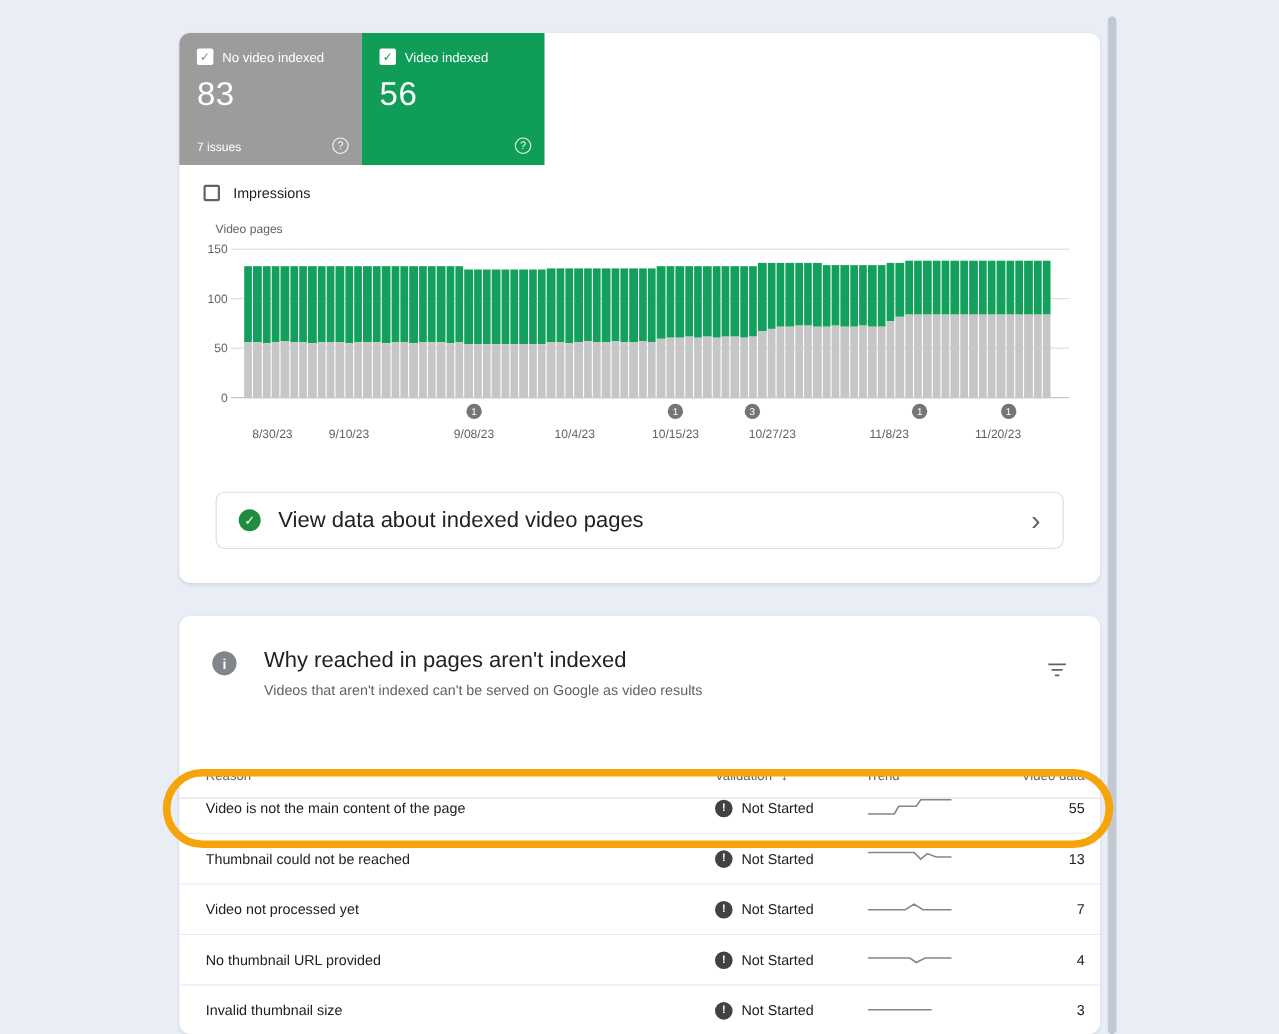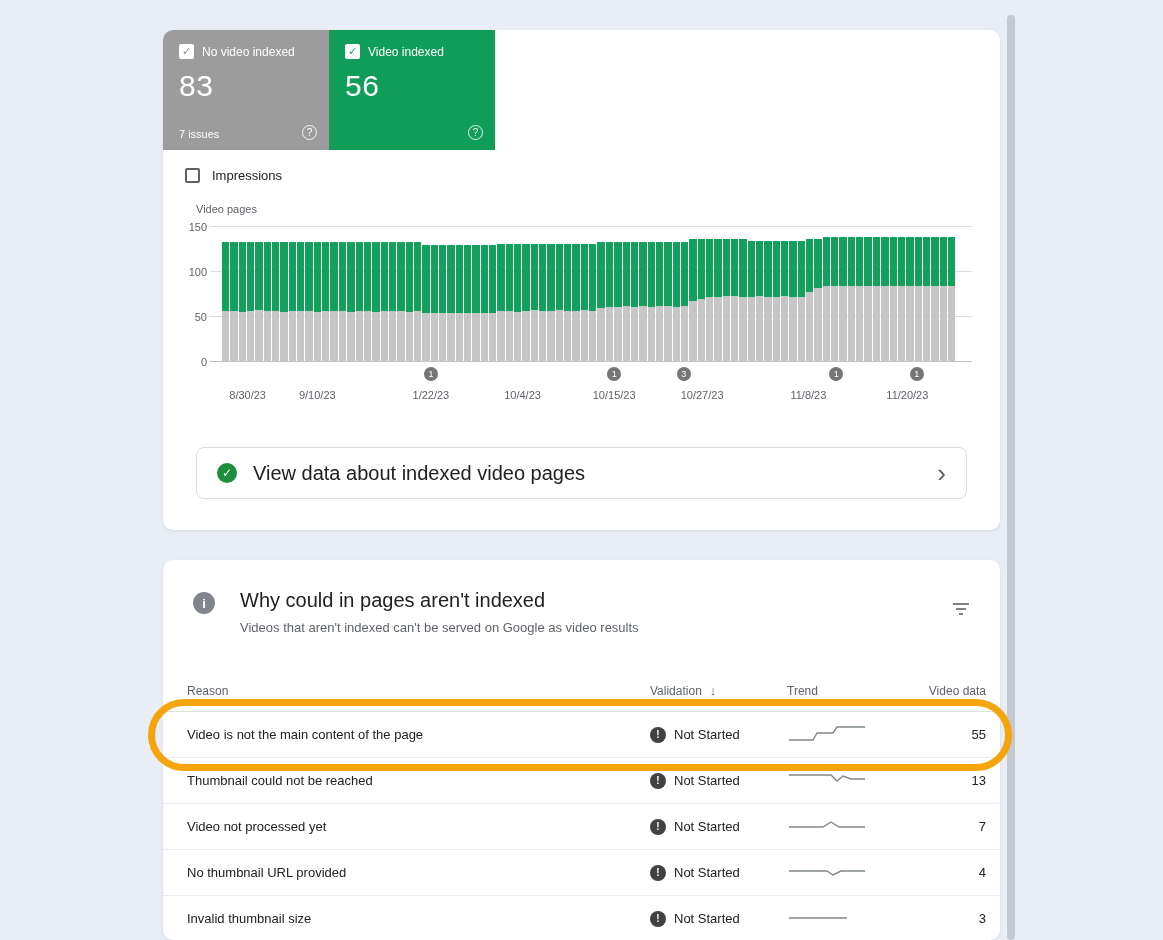--- a/index.html
+++ b/index.html
@@ -60,21 +60,21 @@
   .chev { margin-left:auto; font-size:26px; color:#5f6368; line-height:20px; }
 
   
   .info-icon { position:absolute; left:30px; top:32px; width:22px; height:22px; border-radius:50%;
                background:#80868b; color:#fff; font-size:13px; font-weight:bold;
                display:flex; align-items:center; justify-content:center; }
   .panel-title { position:absolute; left:77px; top:29px; font-size:20px; color:#202124; }
   .panel-subtitle { position:absolute; left:77px; top:60px; font-size:13px; color:#5f6368; }
   .filter-icon { position:absolute; right:30px; top:42px; cursor:pointer; }
 
-  .thead { position:absolute; left:0; top:110px; width:100%; height:42px; border-bottom:1px solid #e0e0e0;
+  .thead { position:absolute; left:0; top:124px; width:100%; height:42px; border-bottom:1px solid #e0e0e0;
            display:grid; grid-template-columns:463px 137px 120px 1fr; align-items:center;
            padding:0 14px 0 24px; font-size:12px; color:#5f6368; }
   .tbody { position:absolute; left:0; top:152px; width:100%; }
   .trow { display:grid; grid-template-columns:463px 137px 120px 1fr; align-items:center; height:46px;
           border-bottom:1px solid #e8eaed; padding:0 14px 0 24px; font-size:13px; cursor:pointer; }
   .td-validation, .th-validation { display:flex; align-items:center; gap:8px; }
   .sort-arrow { font-size:13px; color:#5f6368; }
   .nsi { width:16px; height:16px; border-radius:50%; background:#424242; color:#fff; font-size:10px;
          font-weight:bold; display:inline-flex; align-items:center; justify-content:center; flex:none; }
   .td-pages, .th-pages { text-align:right; }
@@ -492,38 +492,38 @@
     <div class="markers">
         <div class="marker" style="left: 28.5%;">1</div>
         <div class="marker" style="left: 53.5%;">1</div>
         <div class="marker" style="left: 63%;">3</div>
         <div class="marker" style="left: 83.8%;">1</div>
         <div class="marker" style="left: 94.8%;">1</div>
       </div>
     <div class="xlabels">
         <span style="left: 3.5%;">8/30/23</span>
         <span style="left: 13%;">9/10/23</span>
-        <span style="left: 28.5%;">1/22/23</span>
+        <span style="left: 28.5%;">9/08/23</span>
         <span style="left: 41%;">10/4/23</span>
         <span style="left: 53.5%;">10/15/23</span>
         <span style="left: 65.5%;">10/27/23</span>
         <span style="left: 80%;">11/8/23</span>
         <span style="left: 93.5%;">11/20/23</span>
       </div>
 
     <div class="view-data">
       <span class="check-circle">✓</span>
       <span class="view-data-label">View data about indexed video pages</span>
       <span class="chev">›</span>
     </div>
   </div>
 
   <div class="card bottom-card">
     <div class="info-icon">i</div>
-    <div class="panel-title">Why could in pages aren't indexed</div>
+    <div class="panel-title">Why reached in pages aren't indexed</div>
     <div class="panel-subtitle">Videos that aren't indexed can't be served on Google as video results</div>
     <div class="filter-icon">
       <svg width="18" height="14" viewBox="0 0 18 14">
         <line x1="1" y1="2" x2="17" y2="2" stroke="#5f6368" stroke-width="1.6"></line>
         <line x1="4" y1="7" x2="14" y2="7" stroke="#5f6368" stroke-width="1.6"></line>
         <line x1="7" y1="12" x2="11" y2="12" stroke="#5f6368" stroke-width="1.6"></line>
       </svg>
     </div>
 
     <div class="thead">

